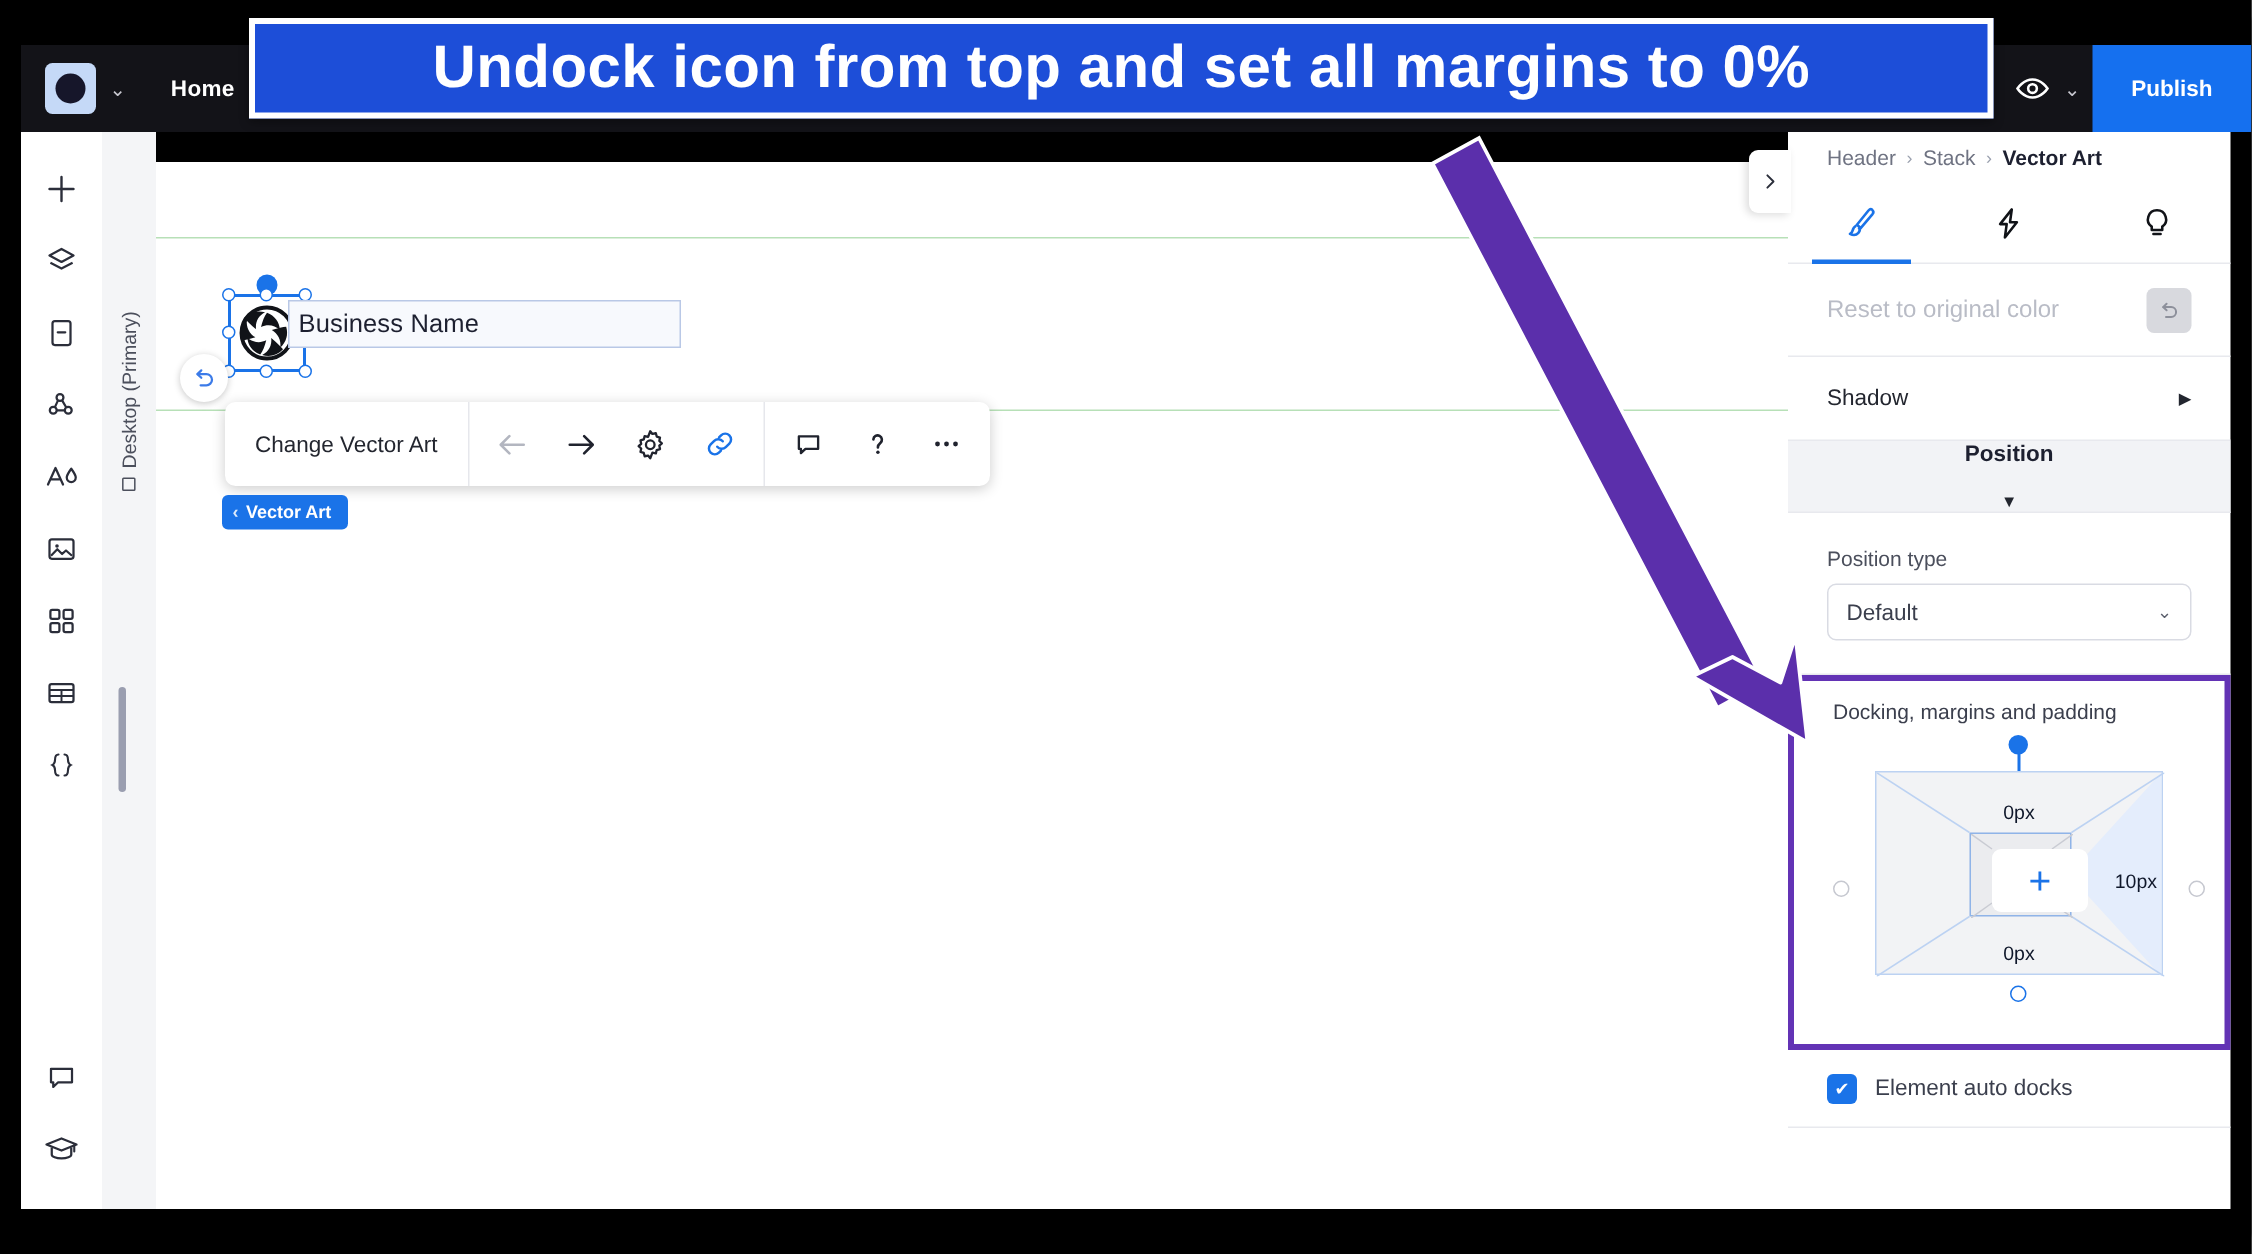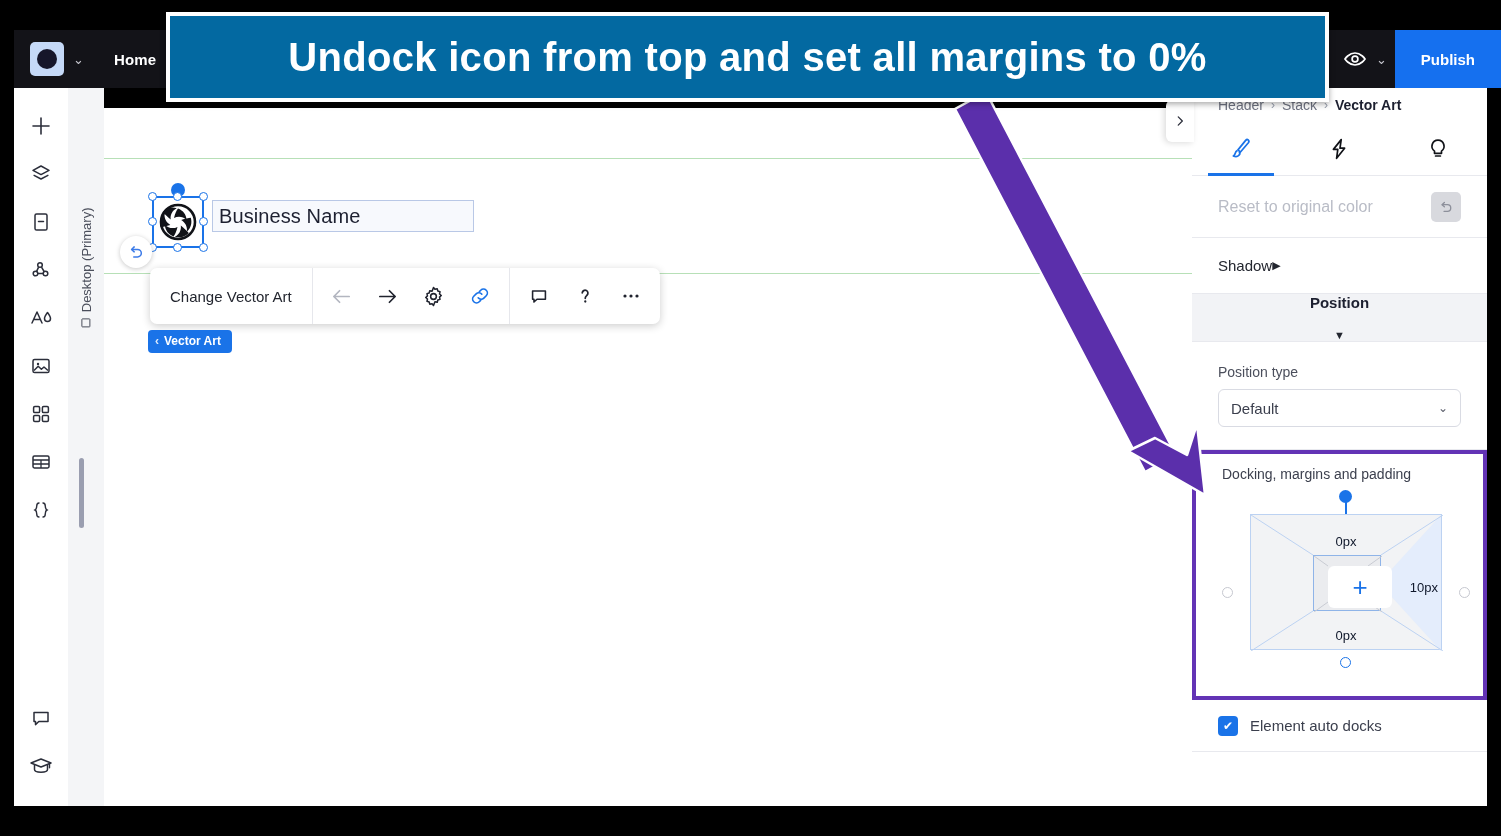--- a/index.html
+++ b/index.html
@@ -113,25 +113,25 @@
   .handle.bc { left: 50%; margin-left: -5px; bottom: -6px; }
   .handle.br { right: -6px; bottom: -6px; }
   .rot-dot {
     position: absolute; left: 50%; margin-left: -7px; top: -15px;
     width: 14px; height: 14px; border-radius: 50%; background: #1a73e8;
   }
   .aperture {
     position: absolute; left: 52px; top: 92px; width: 44px; height: 44px;
   }
   .biz-name {
-    position: absolute; left: 108px; top: 92px;
+    position: absolute; left: 88px; top: 92px;
     width: 262px; height: 32px;
     border: 1px solid #b9c8e6; background: #f7f9fd;
     display: flex; align-items: center; padding-left: 6px;
-    font-size: 20px; color: #1d2030; letter-spacing: .1px;
+    font-size: 17px; color: #1d2030; letter-spacing: .1px;
   }
   .undo-bubble {
     position: absolute; left: 16px; top: 128px;
     width: 32px; height: 32px; border-radius: 50%;
     background: #fff; box-shadow: 0 1px 5px rgba(0,0,0,.22);
     display: flex; align-items: center; justify-content: center;
     color: #3c7be8; cursor: pointer;
   }
 
   
@@ -224,21 +224,21 @@
   .num-unit { color: #74798a; font-size: 14px; }
 
   .row-reset { height: 62px; justify-content: space-between; }
   .reset-text { font-size: 16px; color: #b9bcc6; }
   .reset-btn {
     width: 30px; height: 30px; border-radius: 5px; background: #d8d9de;
     display: flex; align-items: center; justify-content: center;
     color: #8d909b; cursor: pointer;
   }
 
-  .row-shadow { height: 56px; justify-content: flex-start; cursor: pointer; }
+  .row-shadow { height: 56px; justify-content: space-between; cursor: pointer; }
   .row-shadow .label { font-size: 15px; color: #23262f; }
   .caret-right { color: #23262f; font-size: 11px; }
 
   .row-position {
     height: 48px; justify-content: space-between; background: #f2f3f6; cursor: pointer; flex-direction: column;
   }
   .row-position .label { font-size: 15px; color: #1d2030; font-weight: bold; }
   .caret-down { color: #23262f; font-size: 11px; }
 
   .row-ptype {
@@ -313,22 +313,22 @@
   .checkbox {
     width: 20px; height: 20px; border-radius: 4px; background: #1a73e8;
     display: flex; align-items: center; justify-content: center;
     color: #fff; font-size: 12px; cursor: pointer; flex-shrink: 0;
   }
   .check-label { font-size: 15px; color: #3b3f4d; }
 
   
   .banner {
     position: absolute; left: 166px; top: 12px;
-    width: 1163px; height: 90px;
-    background: #0369a1;
+    width: 1163px; height: 67px;
+    background: #1d4ed8;
     border: 4px solid #ffffff;
     display: flex; align-items: center; justify-content: center;
     z-index: 40;
     box-shadow: 0 2px 6px rgba(0,0,0,.35);
   }
   .banner-text {
     color: #ffffff; font-size: 40px; font-weight: bold; letter-spacing: .3px;
   }
   .arrow-svg {
     position: absolute; left: 0; top: 0; width: 1501px; height: 836px;

